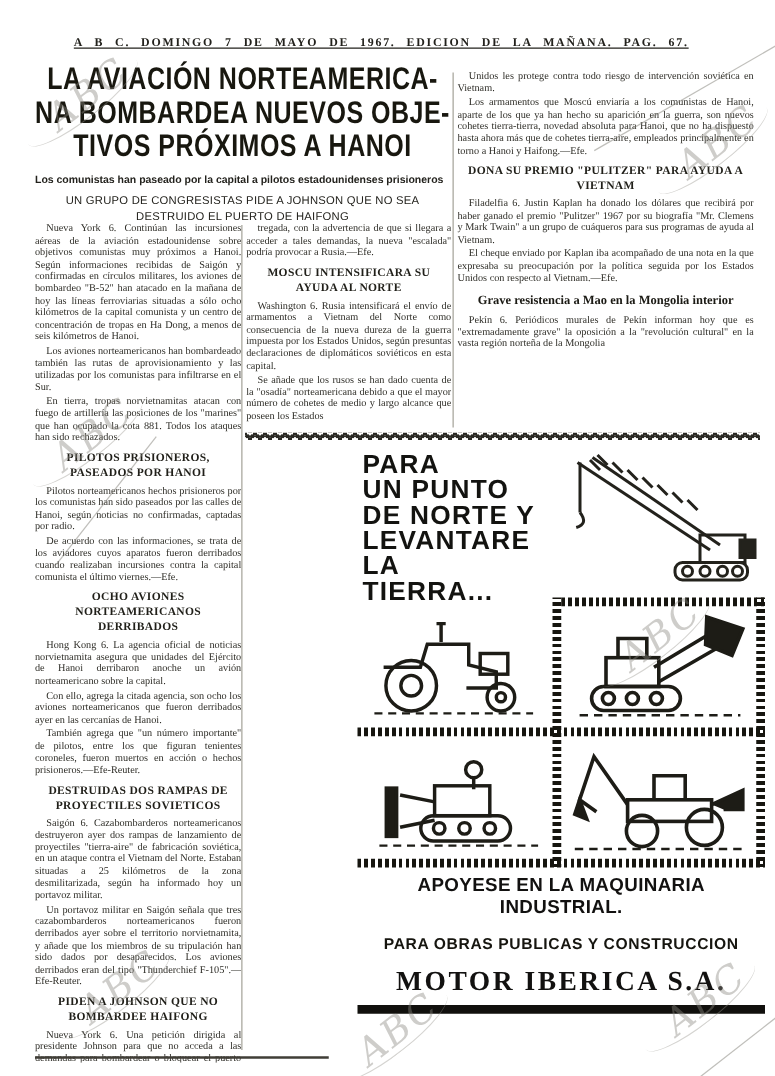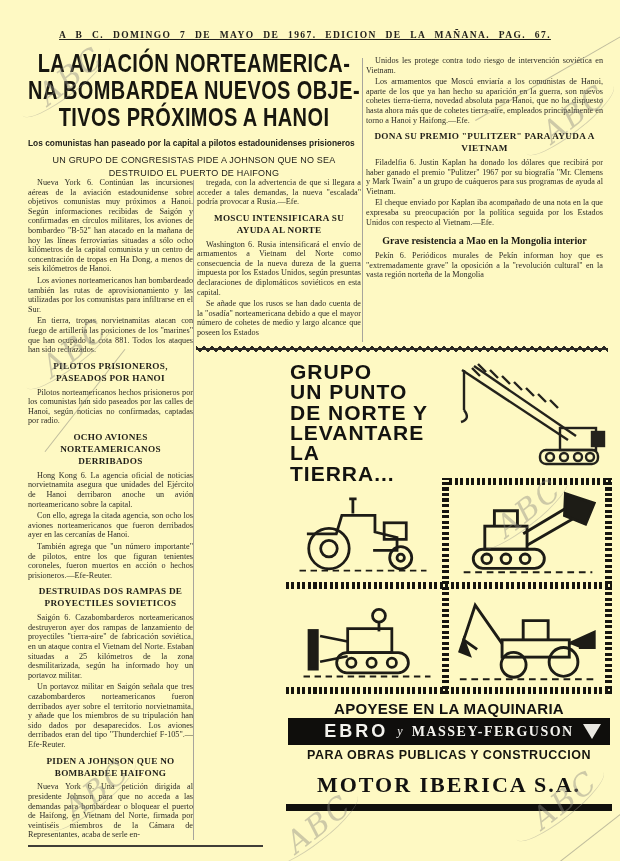--- a/index.html
+++ b/index.html
@@ -1,16 +1,16 @@
 <!DOCTYPE html>
 <html><head>
 <meta charset="utf-8">
 <style>
   html,body{margin:0;padding:0;background:#888;}
-  .page{position:relative;width:620px;height:861px;background:#fef9c3;overflow:hidden;
+  .page{position:relative;width:620px;height:861px;background:#ffffff;overflow:hidden;
         font-family:"Liberation Serif",serif;color:#2b2a25;}
   .masthead{position:absolute;top:30px;left:30px;right:40px;text-align:center;
         font-family:"Liberation Serif",serif;font-weight:bold;font-size:9.5px;
         letter-spacing:1.4px;word-spacing:5px;text-decoration:underline;color:#23221d;}
   .headline-block{position:absolute;left:28px;top:50px;width:332px;}
   .hl{font-family:"Liberation Sans",sans-serif;font-weight:900;font-size:25px;line-height:1.08;
         text-align:center;transform:scaleX(.8);transform-origin:0 50%;width:125%;
         color:#18170f;letter-spacing:.5px;}
   .subhead{margin-top:7px;font-family:"Liberation Sans",sans-serif;font-weight:bold;
         font-size:8.4px;white-space:nowrap;color:#23221d;}
@@ -84,20 +84,21 @@
     <div class="subhead">Los comunistas han paseado por la capital a pilotos estadounidenses prisioneros</div>
     <div class="deck">UN GRUPO DE CONGRESISTAS PIDE A JOHNSON QUE NO SEA DESTRUIDO EL PUERTO DE HAIFONG</div>
   </div>
 
   <div class="col col-left">
       <p>Nueva York 6. Continúan las incursiones aéreas de la aviación estadounidense sobre objetivos comunistas muy próximos a Hanoi. Según informaciones recibidas de Saigón y confirmadas en círculos militares, los aviones de bombardeo "B-52" han atacado en la mañana de hoy las líneas ferroviarias situadas a sólo ocho kilómetros de la capital comunista y un centro de concentración de tropas en Ha Dong, a menos de seis kilómetros de Hanoi.</p>
       <p>Los aviones norteamericanos han bombardeado también las rutas de aprovisionamiento y las utilizadas por los comunistas para infiltrarse en el Sur.</p>
       <p>En tierra, tropas norvietnamitas atacan con fuego de artillería las posiciones de los "marines" que han ocupado la cota 881. Todos los ataques han sido rechazados.</p>
       <h4>PILOTOS PRISIONEROS, PASEADOS POR HANOI</h4>
       <p>Pilotos norteamericanos hechos prisioneros por los comunistas han sido paseados por las calles de Hanoi, según noticias no confirmadas, captadas por radio.</p>
+      <p>De acuerdo con las informaciones, se trata de los aviadores cuyos aparatos fueron derribados cuando realizaban incursiones contra la capital comunista el último viernes.—Efe.</p>
       <h4>OCHO AVIONES NORTEAMERICANOS DERRIBADOS</h4>
       <p>Hong Kong 6. La agencia oficial de noticias norvietnamita asegura que unidades del Ejército de Hanoi derribaron anoche un avión norteamericano sobre la capital.</p>
       <p>Con ello, agrega la citada agencia, son ocho los aviones norteamericanos que fueron derribados ayer en las cercanías de Hanoi.</p>
       <p>También agrega que "un número importante" de pilotos, entre los que figuran tenientes coroneles, fueron muertos en acción o hechos prisioneros.—Efe-Reuter.</p>
       <h4>DESTRUIDAS DOS RAMPAS DE PROYECTILES SOVIETICOS</h4>
       <p>Saigón 6. Cazabombarderos norteamericanos destruyeron ayer dos rampas de lanzamiento de proyectiles "tierra-aire" de fabricación soviética, en un ataque contra el Vietnam del Norte. Estaban situadas a 25 kilómetros de la zona desmilitarizada, según ha informado hoy un portavoz militar.</p>
       <p>Un portavoz militar en Saigón señala que tres cazabombarderos norteamericanos fueron derribados ayer sobre el territorio norvietnamita, y añade que los miembros de su tripulación han sido dados por desaparecidos. Los aviones derribados eran del tipo "Thunderchief F-105".—Efe-Reuter.</p>
       <h4>PIDEN A JOHNSON QUE NO BOMBARDEE HAIFONG</h4>
       <p>Nueva York 6. Una petición dirigida al presidente Johnson para que no acceda a las demandas para bombardear o bloquear el puerto de Haifong, en Vietnam del Norte, firmada por veintiséis miembros de la Cámara de Representantes, acaba de serle en-</p>
     </div>
@@ -116,21 +117,21 @@
       <h3>Grave resistencia a Mao en la Mongolia interior</h3>
       <p>Pekín 6. Periódicos murales de Pekín informan hoy que es "extremadamente grave" la oposición a la "revolución cultural" en la vasta región norteña de la Mongolia</p>
     </div>
 
   <div class="vrule vrule-1"></div>
   <div class="vrule vrule-2"></div>
   <div class="wavy"></div>
 
   <div class="ad">
     <div class="ad-headline">
-      <div>GRUPO</div>
+      <div>PARA</div>
       <div>UN PUNTO</div>
       <div>DE NORTE Y</div>
       <div>LEVANTARE</div>
       <div>LA</div>
       <div>TIERRA...</div>
     </div>
 
     <svg class="crane" width="168" height="118" viewBox="0 0 168 118">
       <g stroke="#23221c" stroke-width="2.4" fill="none">
         <rect x="98" y="92" width="58" height="14" rx="6"></rect>
@@ -206,26 +207,20 @@
           <path d="M48 58 L20 18 L8 54 l14 10"></path>
           <path d="M8 54 l-4 12 10 4 z" fill="#1d1c16"></path>
           <path d="M118 58 l26 -12 v16 h-16" fill="#1d1c16"></path>
           <path d="M4 95 h142" stroke-width="2" stroke-dasharray="7 5"></path>
         </g>
       </svg>
     </div>
 
     <div class="ad-slogan">APOYESE EN LA MAQUINARIA INDUSTRIAL.</div>
 
-    <div class="brand-bar">
-      <span class="ebro">EBRO</span>
-      <span class="conj">y</span>
-      <span class="mf">MASSEY-FERGUSON</span>
-      <span class="mf-logo"></span>
-    </div>
 
     <div class="ad-sector">PARA OBRAS PUBLICAS Y CONSTRUCCION</div>
     <div class="ad-company">MOTOR IBERICA S.A.</div>
     <div class="ad-rule"></div>
   </div>
 
   <span class="wm" style="left:34px;top:58px;">ABC</span>
   <span class="wm" style="left:538px;top:96px;">ABC</span>
   <span class="wm" style="left:38px;top:330px;">ABC</span>
   <span class="wm" style="left:492px;top:490px;">ABC</span>

